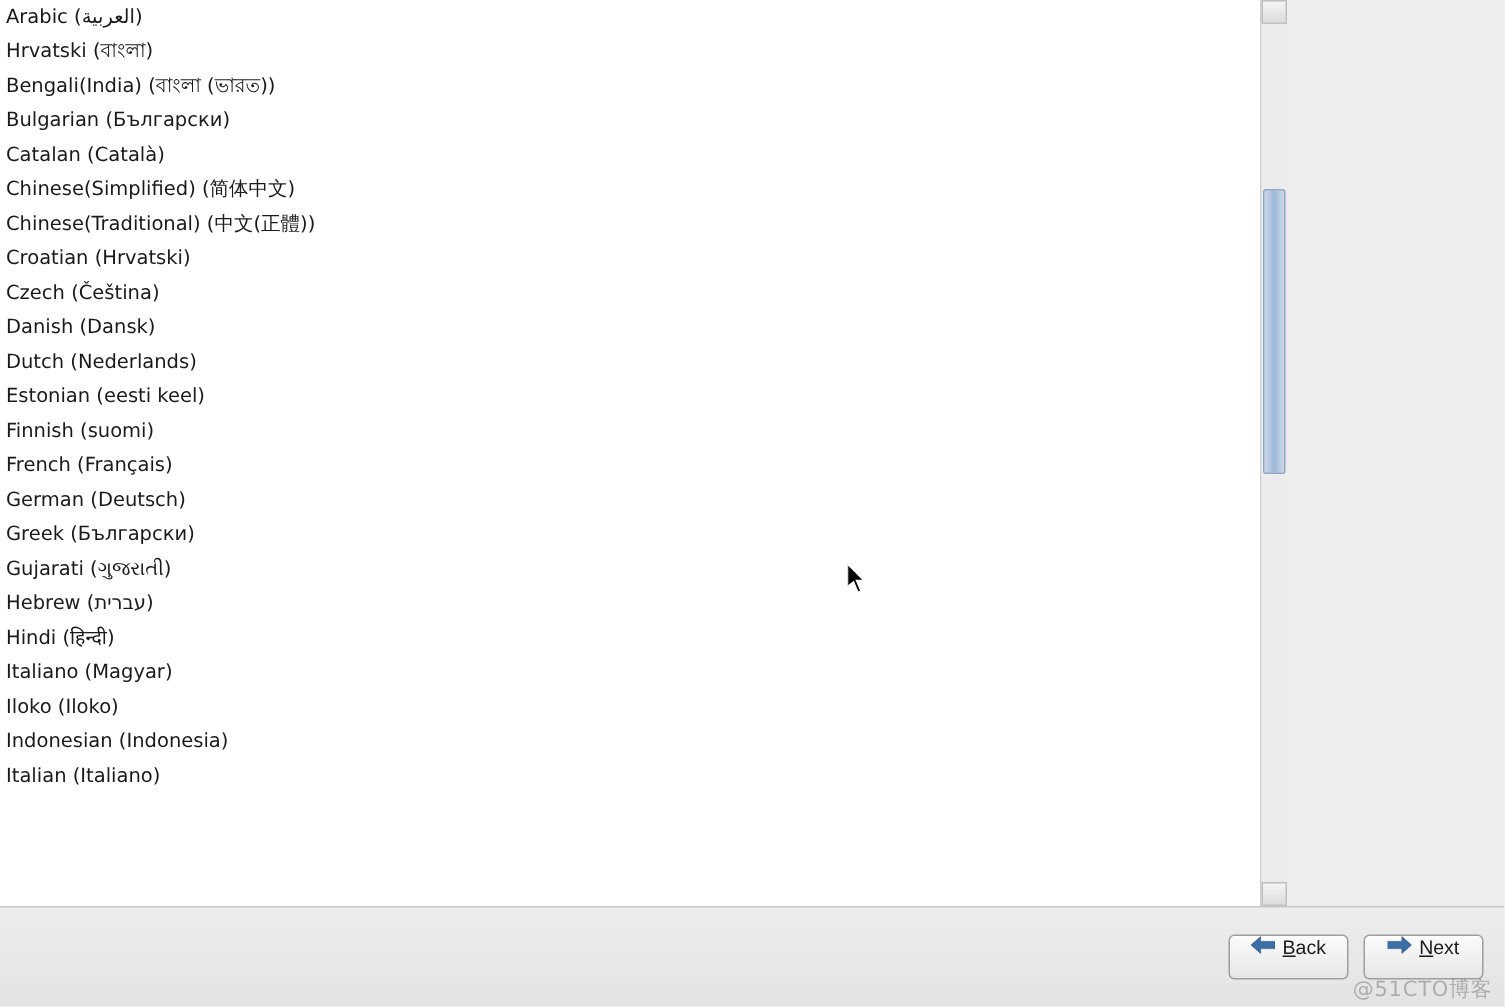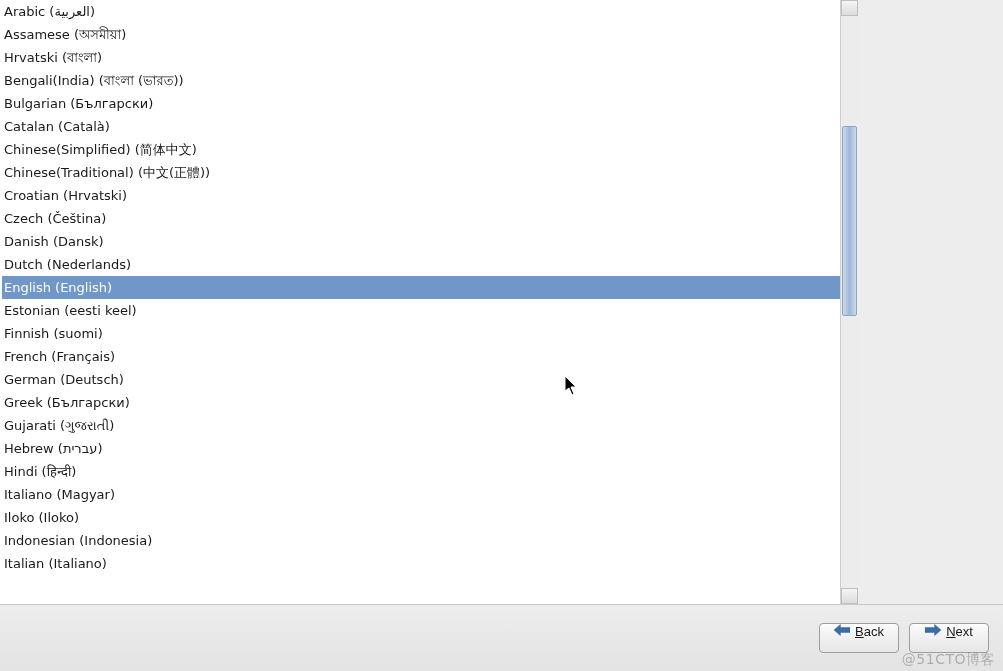--- a/index.html
+++ b/index.html
@@ -141,32 +141,30 @@
       pointer-events: none;
     }
   </style>
 </head>
 <body>
 
 <div class="main-area">
   <div class="list-container">
     <ul class="language-list">
         <li>Arabic (العربية)</li>
-        <li>Assamese (অসমীয়া)</li>
         <li>Hrvatski (বাংলা)</li>
         <li>Bengali(India) (বাংলা (ভারত))</li>
         <li>Bulgarian (Български)</li>
         <li>Catalan (Català)</li>
         <li>Chinese(Simplified) (简体中文)</li>
         <li>Chinese(Traditional) (中文(正體))</li>
         <li>Croatian (Hrvatski)</li>
         <li>Czech (Čeština)</li>
         <li>Danish (Dansk)</li>
         <li>Dutch (Nederlands)</li>
-        <li class="selected">English (English)</li>
         <li>Estonian (eesti keel)</li>
         <li>Finnish (suomi)</li>
         <li>French (Français)</li>
         <li>German (Deutsch)</li>
         <li>Greek (Български)</li>
         <li>Gujarati (ગુજરાતી)</li>
         <li>Hebrew (עברית)</li>
         <li>Hindi (हिन्दी)</li>
         <li>Italiano (Magyar)</li>
         <li>Iloko (Iloko)</li>

